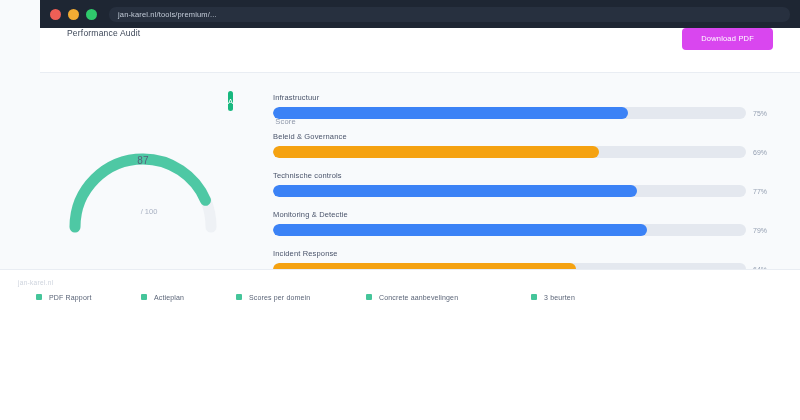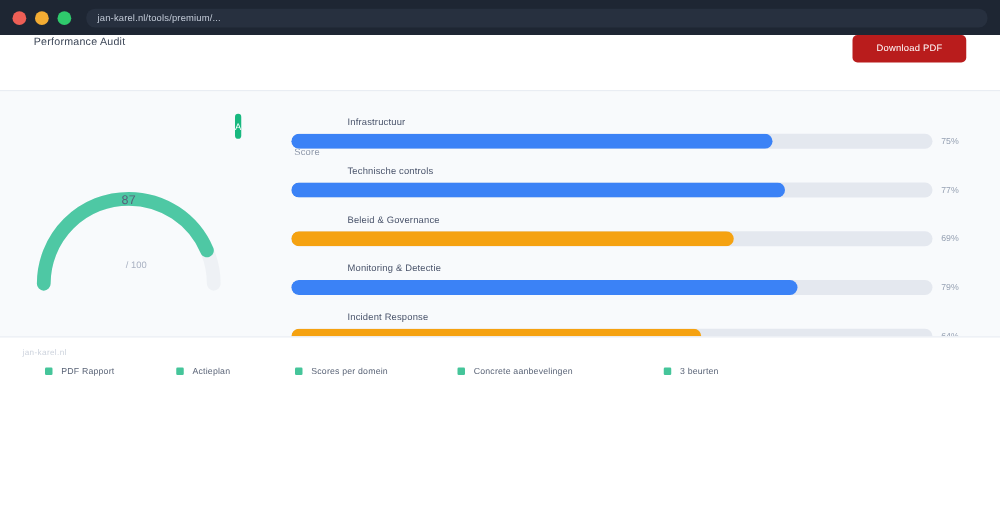--- a/index.html
+++ b/index.html
@@ -2,21 +2,21 @@
 <html><head>
 <meta charset="utf-8">
 <style>
   * { box-sizing: border-box; margin: 0; padding: 0; }
   html, body {
     width: 800px; height: 420px;
     font-family: "Liberation Sans", sans-serif;
     background: #ffffff;
     overflow: hidden;
   }
-  .app { width: 800px; height: 324px; position: relative; background: #f8fafc; }
+  .app { width: 800px; height: 324px; position: relative; background: #f8fafc; padding-left: 40px; }
 
   
   .browser-bar {
     height: 28px; background: #1e2633;
     display: flex; align-items: center; padding: 0 10px;
   }
   .traffic { display: flex; gap: 7px; align-items: center; margin-right: 12px; }
   .dot { width: 11px; height: 11px; border-radius: 50%; }
   .dot.red { background: #ee5f56; }
   .dot.yellow { background: #f3ac33; }
@@ -30,21 +30,21 @@
 
   
   .page-header {
     height: 45px; background: #ffffff;
     border-bottom: 1px solid #e9edf3;
     display: flex; align-items: flex-start; justify-content: space-between;
     padding: 0 27px;
   }
   .page-title { font-size: 8.5px; color: #3c4657; letter-spacing: .2px; }
   .dl-btn {
-    background: #b91c1c; color: #ffffff;
+    background: #d946ef; color: #ffffff;
     font-size: 7.5px; letter-spacing: .2px;
     padding: 7px 19px; border: none; border-radius: 4px;
     cursor: pointer; line-height: 1;
   }
 
   
   .content {
     display: flex; padding: 18px 25px 0 18px; gap: 10px;
     height: 297px;
   }
@@ -69,21 +69,21 @@
     background: #18b87f; color: #ffffff;
     width: 57px; height: 20px; border-radius: 4px;
     display: flex; align-items: center; justify-content: center;
     font-size: 7.5px; letter-spacing: .3px;
   }
   .gauge-caption { margin-top: 9px; font-size: 7.5px; color: #8e97a9; letter-spacing: .2px; margin-left: 42px; }
 
   
   .bars-panel { flex: 1; padding-top: 2px; }
   .bar-row { margin-bottom: 13px; }
-  .bar-label { font-size: 7.5px; color: #49536a; margin-bottom: 5px; letter-spacing: .15px; margin-left: 45px; }
+  .bar-label { font-size: 7.5px; color: #49536a; margin-bottom: 5px; letter-spacing: .15px; }
   .bar-line { display: flex; align-items: center; gap: 7px; }
   .track {
     flex: 1; height: 12px; background: #e4e8ef; border-radius: 6px; overflow: hidden;
   }
   .fill { height: 100%; border-radius: 6px; }
   .pct { width: 22px; font-size: 7px; color: #95a0b2; text-align: left; }
 
   
   .footer {
     position: absolute; left: 0; bottom: 0; width: 800px; height: 55px;
@@ -138,36 +138,36 @@
           <div class="bar-label">Infrastructuur</div>
           <div class="bar-line">
             <div class="track">
               <div class="fill" style="width: 75%; background: rgb(59, 130, 246);"></div>
             </div>
             <div class="pct">75%</div>
           </div>
         </div>
 
         <div class="bar-row">
+          <div class="bar-label">Beleid &amp; Governance</div>
+          <div class="bar-line">
+            <div class="track">
+              <div class="fill" style="width: 69%; background: rgb(245, 162, 17);"></div>
+            </div>
+            <div class="pct">69%</div>
+          </div>
+        </div>
+
+        <div class="bar-row">
           <div class="bar-label">Technische controls</div>
           <div class="bar-line">
             <div class="track">
               <div class="fill" style="width: 77%; background: rgb(59, 130, 246);"></div>
             </div>
             <div class="pct">77%</div>
-          </div>
-        </div>
-
-        <div class="bar-row">
-          <div class="bar-label">Beleid &amp; Governance</div>
-          <div class="bar-line">
-            <div class="track">
-              <div class="fill" style="width: 69%; background: rgb(245, 162, 17);"></div>
-            </div>
-            <div class="pct">69%</div>
           </div>
         </div>
 
         <div class="bar-row">
           <div class="bar-label">Monitoring &amp; Detectie</div>
           <div class="bar-line">
             <div class="track">
               <div class="fill" style="width: 79%; background: rgb(59, 130, 246);"></div>
             </div>
             <div class="pct">79%</div>

